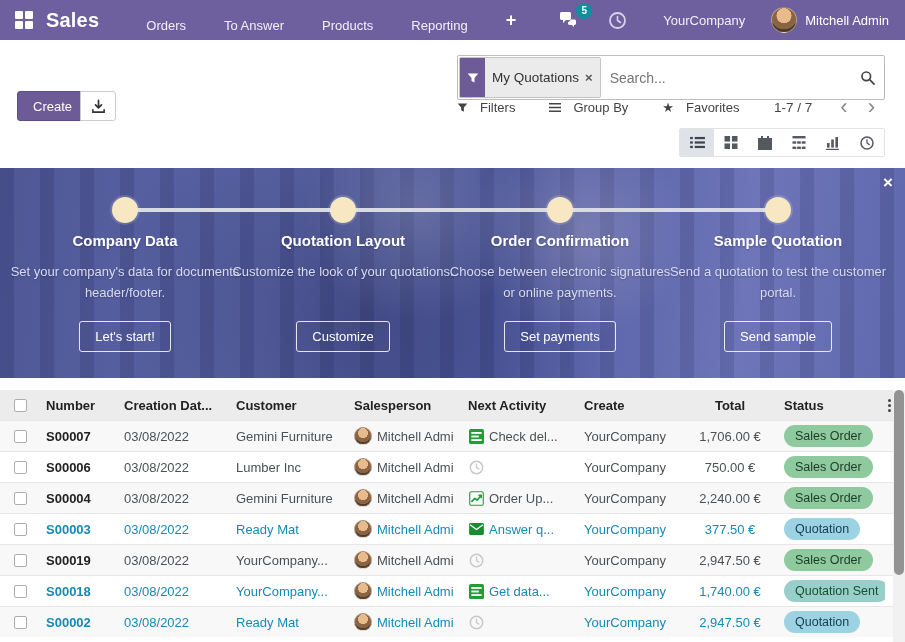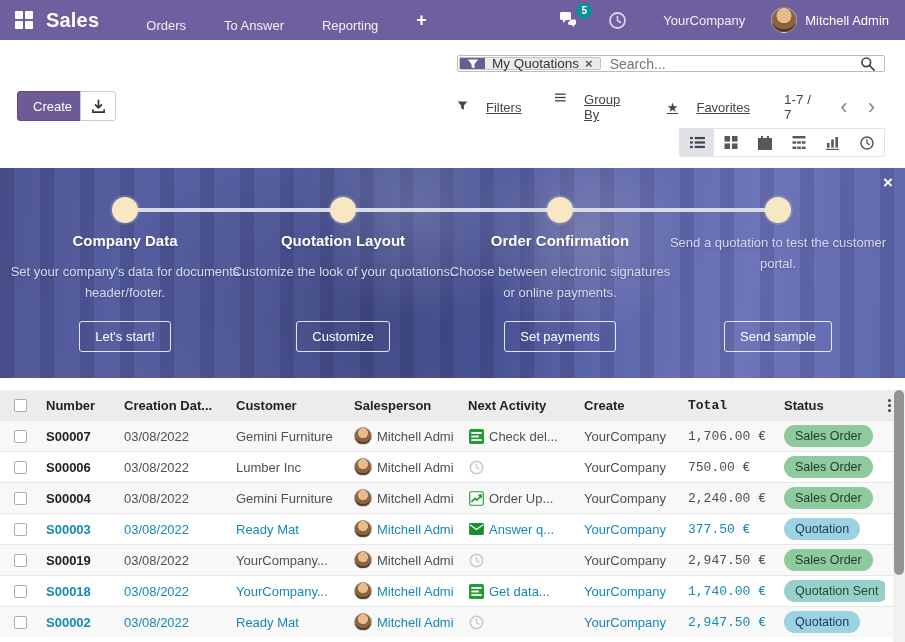--- a/index.html
+++ b/index.html
@@ -30,34 +30,34 @@
 
   
   .controls { position:absolute; top:40px; left:0; right:0; height:128px; background:#fff; }
   .page-title { position:absolute; top:14px; left:17px; font-size:22px; color:#222; }
   .btn-create { position:absolute; top:51px; left:17px; height:30px; padding:0 15px;
     background:#6d5b97; color:#fff; border:1px solid #5f4e86; border-radius:3px 0 0 3px;
     font-size:13px; cursor:pointer; font-family:inherit;}
   .btn-export { position:absolute; top:51px; left:80px; width:36px; height:30px; background:#fff;
     border:1px solid #ccc; border-radius:0 3px 3px 0; cursor:pointer; color:#333;
     display:flex; align-items:center; justify-content:center;}
-  .searchbox { position:absolute; top:15px; right:20px; width:428px; height:17px;
+  .searchbox { position:absolute; top:15px; right:20px; width:428px; height:45px;
     border:1px solid #bdbdbd; border-radius:2px; display:flex; align-items:stretch; background:#fff;}
   .facet { display:flex; align-items:stretch; border:1px solid #c4c4c4; margin:1px; border-radius:2px;}
   .facet-ico { width:25px; background:#6d5b97; color:#fff; display:flex; align-items:center;
     justify-content:center;}
   .facet-body { background:#ebebeb; display:flex; align-items:center; padding:0 7px; gap:6px;}
   .facet-label { font-size:13.5px; color:#333; white-space:nowrap;}
   .facet-x { font-size:13px; color:#555; font-weight:700; cursor:pointer; line-height:1;}
   .search-input { flex:1; border:0; outline:0; font-size:14px; color:#999; padding:0 8px;
     font-family:inherit; background:transparent;}
   .search-mag { display:flex; align-items:center; padding-right:9px; color:#444; cursor:pointer;}
   .filter-row { position:absolute; top:53px; right:20px; width:428px; height:28px;
     display:flex; align-items:center; font-size:13px; color:#444;}
-  .frow-btn { display:flex; gap:18px; margin-right:34px; cursor:pointer;text-decoration:underline;}
+  .frow-btn { display:flex; align-items:center; gap:12px; margin-right:34px; cursor:pointer;}
   .frow-btn .star { font-size:13px; color:#444;}
   .pager { margin-left:auto; display:flex; align-items:center; gap:0; color:#444;}
   .pager-text { font-size:13.5px; margin-right:18px;}
   .pager-prev,.pager-next { font-size:22px; color:#8a8a8a; padding:0 10px; cursor:pointer;
     line-height:22px;}
   .switcher { position:absolute; top:88px; right:20px; display:flex; border:1px solid #e3e3e3;
     border-radius:2px; overflow:hidden;}
   .sw-btn { width:34px; height:27px; display:flex; align-items:center; justify-content:center;
     color:#54585f; cursor:pointer; background:#fff;}
   .sw-btn.active { background:#dfe3e8; color:#3f4450;}
@@ -93,21 +93,21 @@
     height:31px; align-items:center; border-top:1px solid #e7e7e7; font-size:13px; color:#4c5157;
     cursor:pointer; background:#fff;}
   .trow.header { background:#ececec; font-weight:700; color:#222; height:30px; border-top:0;
     cursor:default;}
   .trow.striped { background:#f8f8f8; }
   .cell { padding:0 6px; white-space:nowrap; overflow:hidden; text-overflow:ellipsis; }
   .c-check { display:flex; justify-content:center; }
   .checkbox { width:13px; height:13px; border:1px solid #adadad; border-radius:2px;
     background:#fff; cursor:pointer;}
   .c-number { font-weight:700; color:#222; }
-  .c-total { text-align:left;font-family:Liberation Mono, monospace; }
+  .c-total { text-align:center; }
   .c-sales, .c-activity { display:flex; align-items:center; gap:5px; overflow:hidden;}
   .c-sales .avatar { width:18px; height:18px; flex:0 0 18px;}
   .c-sales span, .c-activity span { overflow:hidden; text-overflow:ellipsis; white-space:nowrap;}
   .trow.hl, .trow.hl .c-number, .trow.hl .cell { color:#1789b5; }
   .badge { display:inline-block; padding:3px 11px; border-radius:11px; font-size:12.5px;
     color:#1f2d26; line-height:1.3;}
   .badge-success { background:#8fca9e; color:#1c3a27;}
   .badge-info { background:#9cd2e2; color:#123f51;}
   .badge-sent { background:#99cfca; color:#14532d;}
   .hdr-dots { display:flex; flex-direction:column; gap:2px; align-items:center; cursor:pointer;}
@@ -127,20 +127,21 @@
   <div class="navbar">
     <div class="apps-icon">
         <i></i>
         <i></i>
         <i></i>
         <i></i>
       </div>
     <div class="nav-app">Sales</div>
     <div class="nav-menu">Orders</div>
     <div class="nav-menu">To Answer</div>
+    <div class="nav-menu">Products</div>
     <div class="nav-menu">Reporting</div>
     <div class="nav-plus">+</div>
     <div class="nav-right">
       <div class="nav-ico">
         <svg width="22" height="18" viewBox="0 0 22 18">
           <path fill="#fff" d="M2 2.5C2 1.7 2.7 1 3.5 1h8c.8 0 1.5.7 1.5 1.5v5c0 .8-.7 1.5-1.5 1.5H8l-3 3V9H3.5C2.7 9 2 8.3 2 7.5v-5z"></path>
           <path fill="#fff" d="M13 8.5h3.5c.8 0 1.5.7 1.5 1.5v2.6c0 .8-.7 1.4-1.5 1.4H16v2l-2.4-2h-2.1c-.8 0-1.5-.6-1.5-1.4v-1.2L13 8.5z"></path>
         </svg>
         <span class="msg-badge">5</span>
       </div>
@@ -286,20 +287,21 @@
     </div>
     <div class="step" style="left:228px">
       <div class="step-title">Quotation Layout</div>
       <div class="step-desc">Customize the look of your quotations.</div>
     </div>
     <div class="step" style="left:445px">
       <div class="step-title">Order Confirmation</div>
       <div class="step-desc">Choose between electronic signatures or online payments.</div>
     </div>
     <div class="step" style="left:663px">
+      <div class="step-title">Sample Quotation</div>
       <div class="step-desc">Send a quotation to test the customer portal.</div>
     </div>
 
     <div class="step-btnrow" style="left:10px"><button class="step-btn">Let's start!</button></div>
     <div class="step-btnrow" style="left:228px"><button class="step-btn">Customize</button></div>
     <div class="step-btnrow" style="left:445px"><button class="step-btn">Set payments</button></div>
     <div class="step-btnrow" style="left:663px"><button class="step-btn">Send sample</button></div>
   </div>
 
   <div class="table-wrap">

